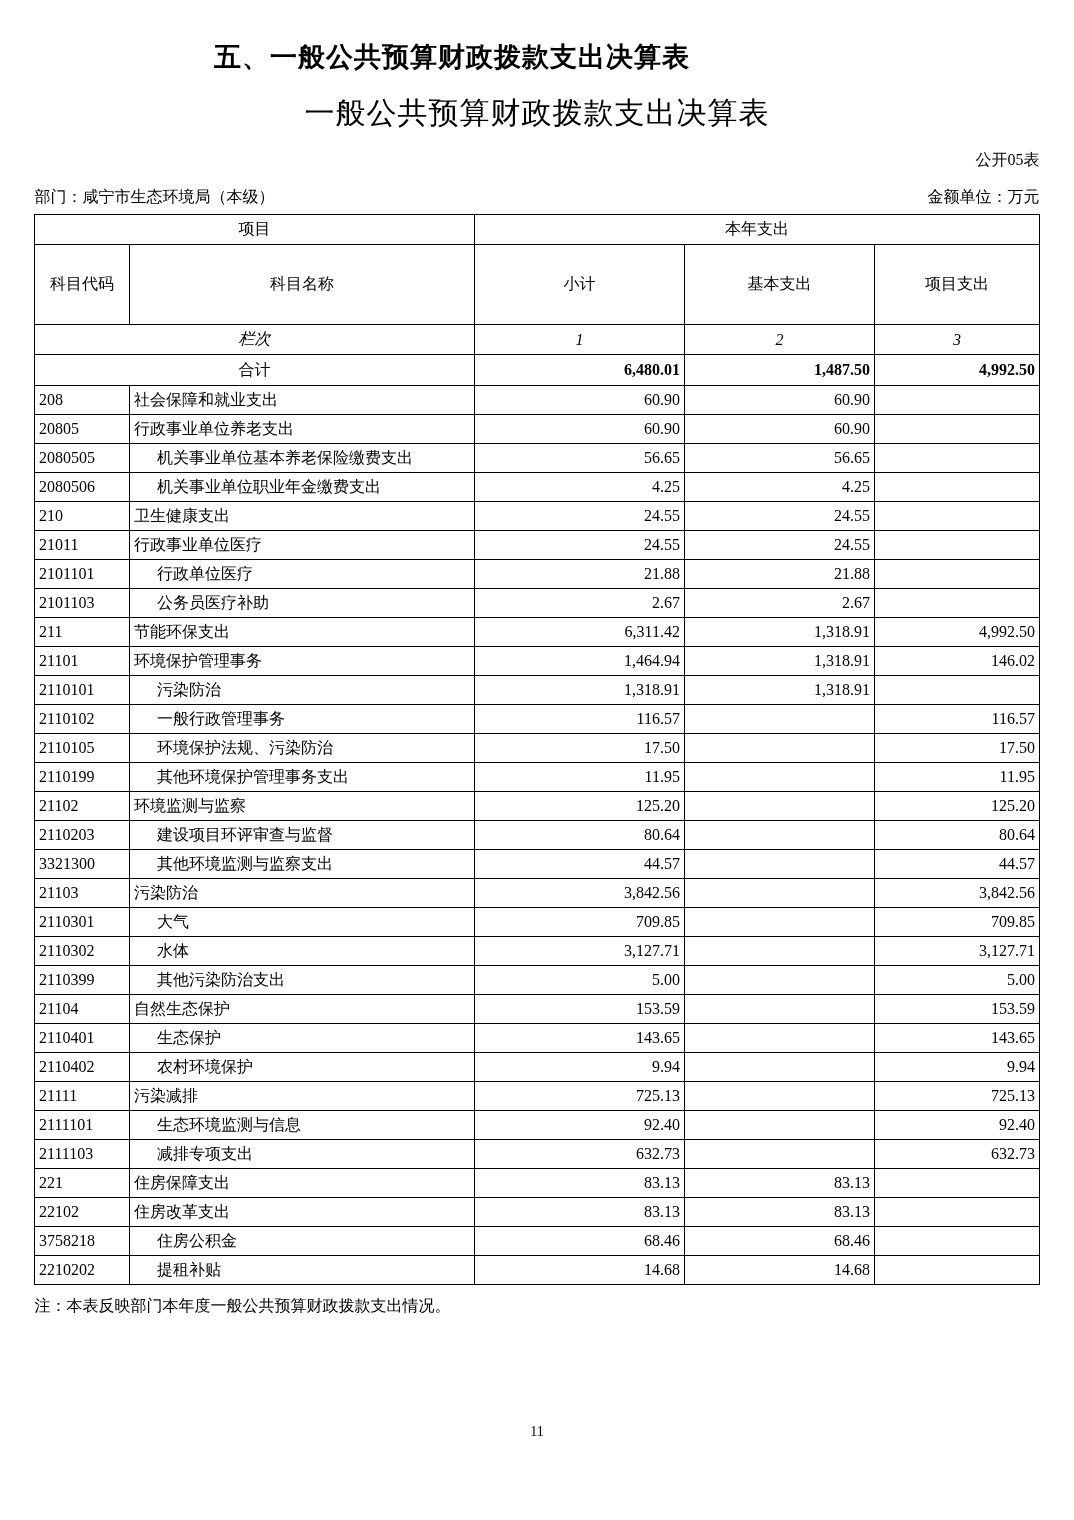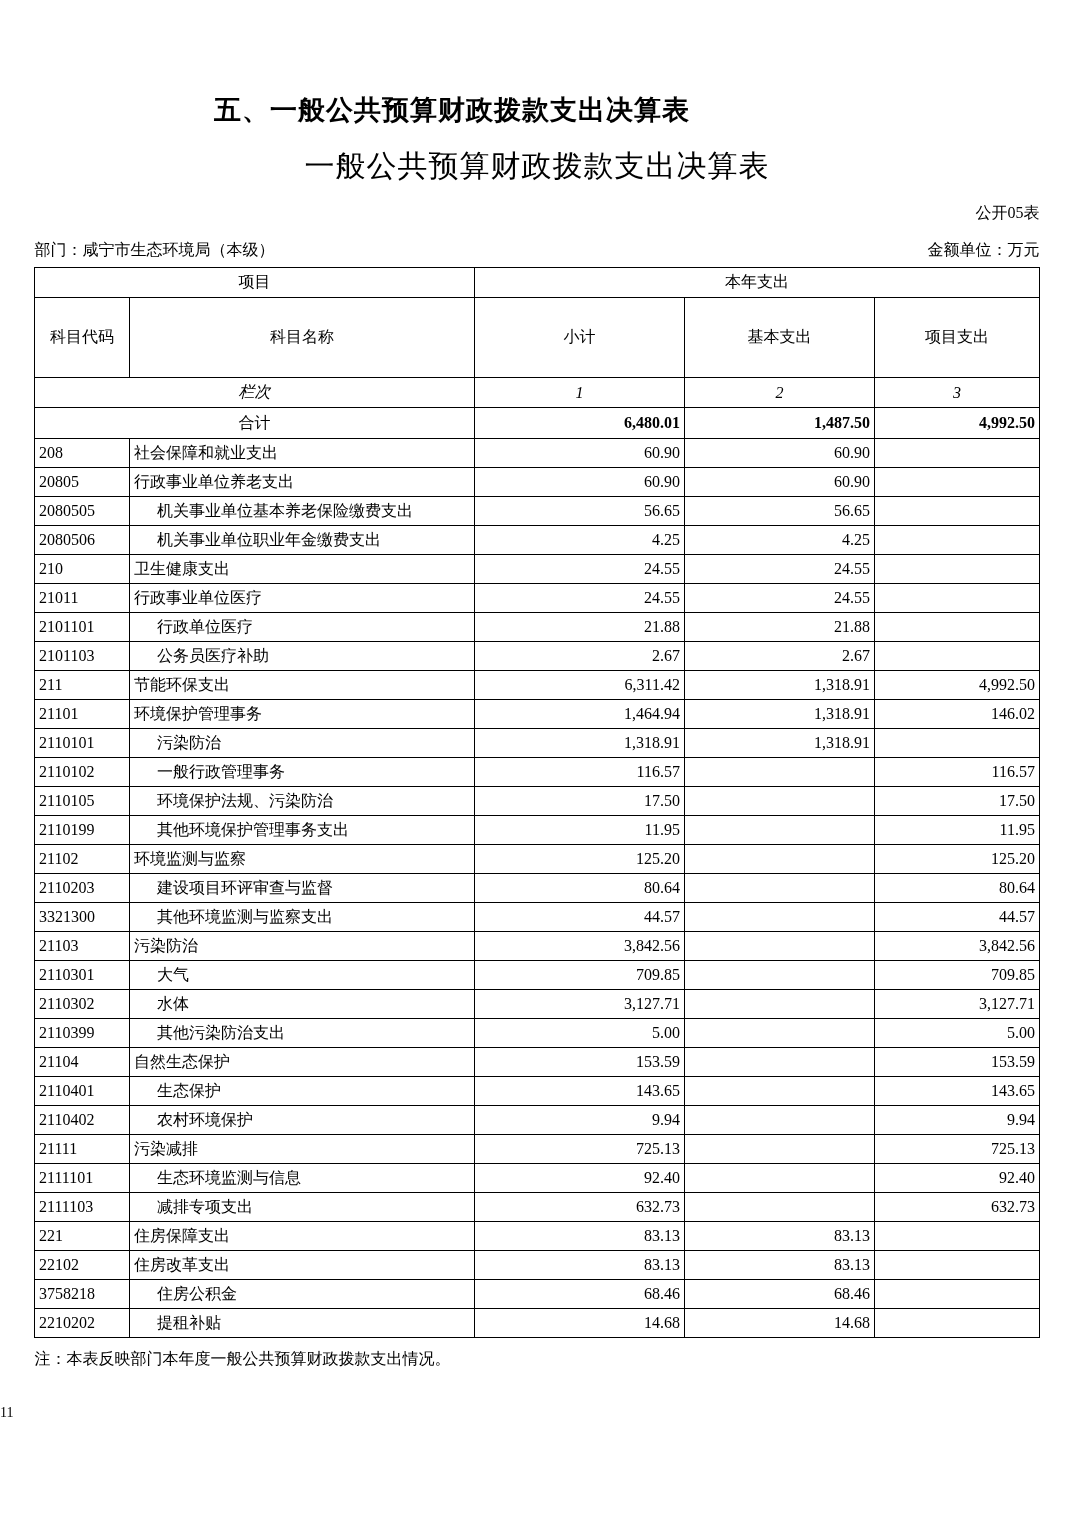--- a/index.html
+++ b/index.html
@@ -5,21 +5,21 @@
   * { box-sizing: border-box; }
   html, body { margin: 0; padding: 0; }
   body {
     width: 1074px; height: 1520px;
     background: #ffffff; color: #000000;
     font-family: "Liberation Serif", "DejaVu Serif", serif;
   }
   .page { position: relative; width: 1074px; height: 1520px; overflow: hidden; }
 
   .main-title {
-    margin: 0; padding-top: 92px; padding-right: 170px;
+    margin: 0; padding-top: 39px; padding-right: 170px;
     text-align: center; font-size: 27px; font-weight: bold; letter-spacing: 1px;
   }
   .sub-title {
     margin: 0; margin-top: 18px;
     text-align: center; font-size: 30px; font-weight: normal; letter-spacing: 1px;
   }
   .form-code {
     width: 1005px; margin: 16px auto; margin-top: 16px;
     text-align: right; font-size: 16px;
   }
@@ -46,22 +46,22 @@
   td.code { text-align: left; padding-left: 7px; }
   td.name { text-align: left; padding-left: 9px; }
   td.name.indent { padding-left: 27px; }
   td.num { text-align: right; padding-right: 10px; }
 
   .note {
     width: 1005px; margin: 0 auto; margin-top: 11px;
     font-size: 16px; text-align: left;
   }
   .page-number {
-    position: absolute; left: 0; bottom: 99px; width: 100%;
-    font-size: 14px;
+    position: absolute; left: 0; bottom: 80px; width: 100%;
+    text-align: center; font-size: 14px;
   }
 </style>
 </head>
 <body>
 
 <div class="page">
 
   <h1 class="main-title">五、一般公共预算财政拨款支出决算表</h1>
   <h2 class="sub-title">一般公共预算财政拨款支出决算表</h2>
 

